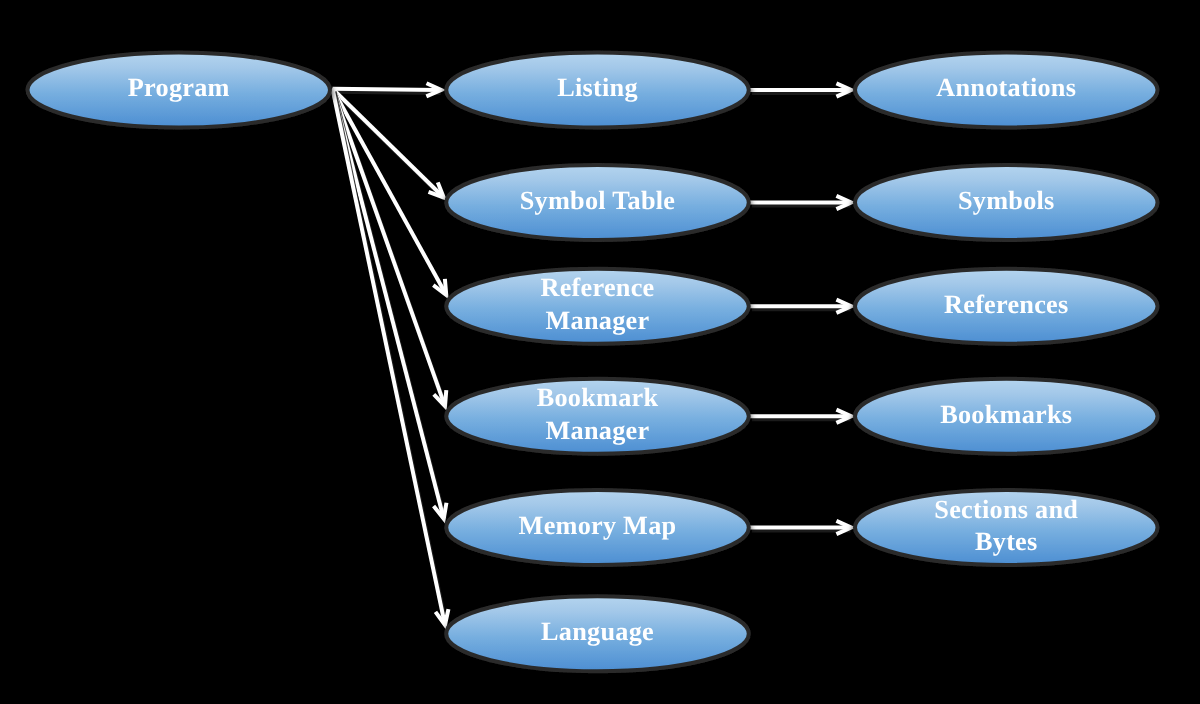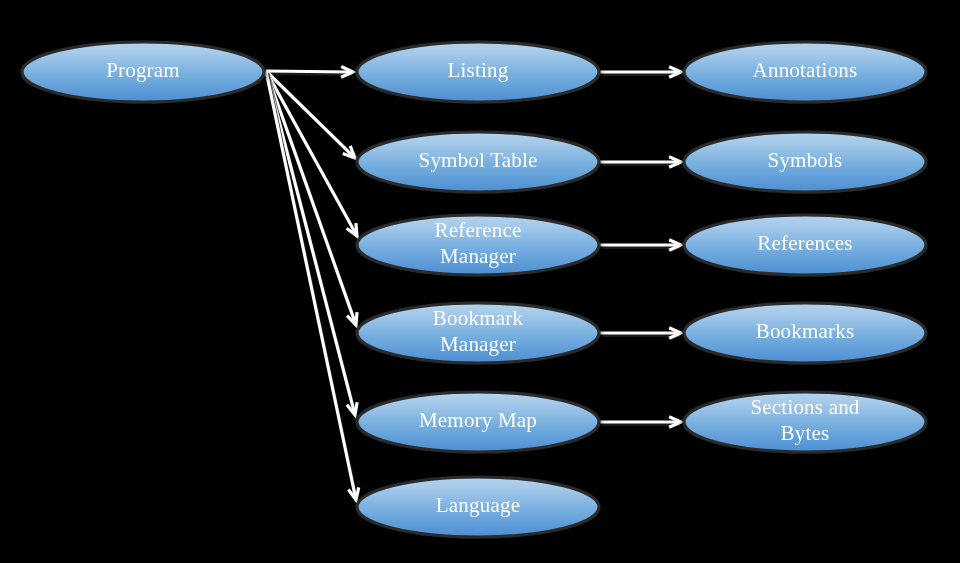--- a/index.html
+++ b/index.html
@@ -12,20 +12,21 @@
     width: 960px;
     height: 563px;
     overflow: hidden;
     font-family: "Liberation Serif", serif;
   }
   #diagram-root {
     position: relative;
     width: 960px;
     height: 527px;
     background: #000000;
+    font-weight: bold;
   }
   #diagram-svg {
     position: absolute;
     top: 0;
     left: 0;
     width: 960px;
     height: 563px;
     display: block;
   }
   .node-label {

